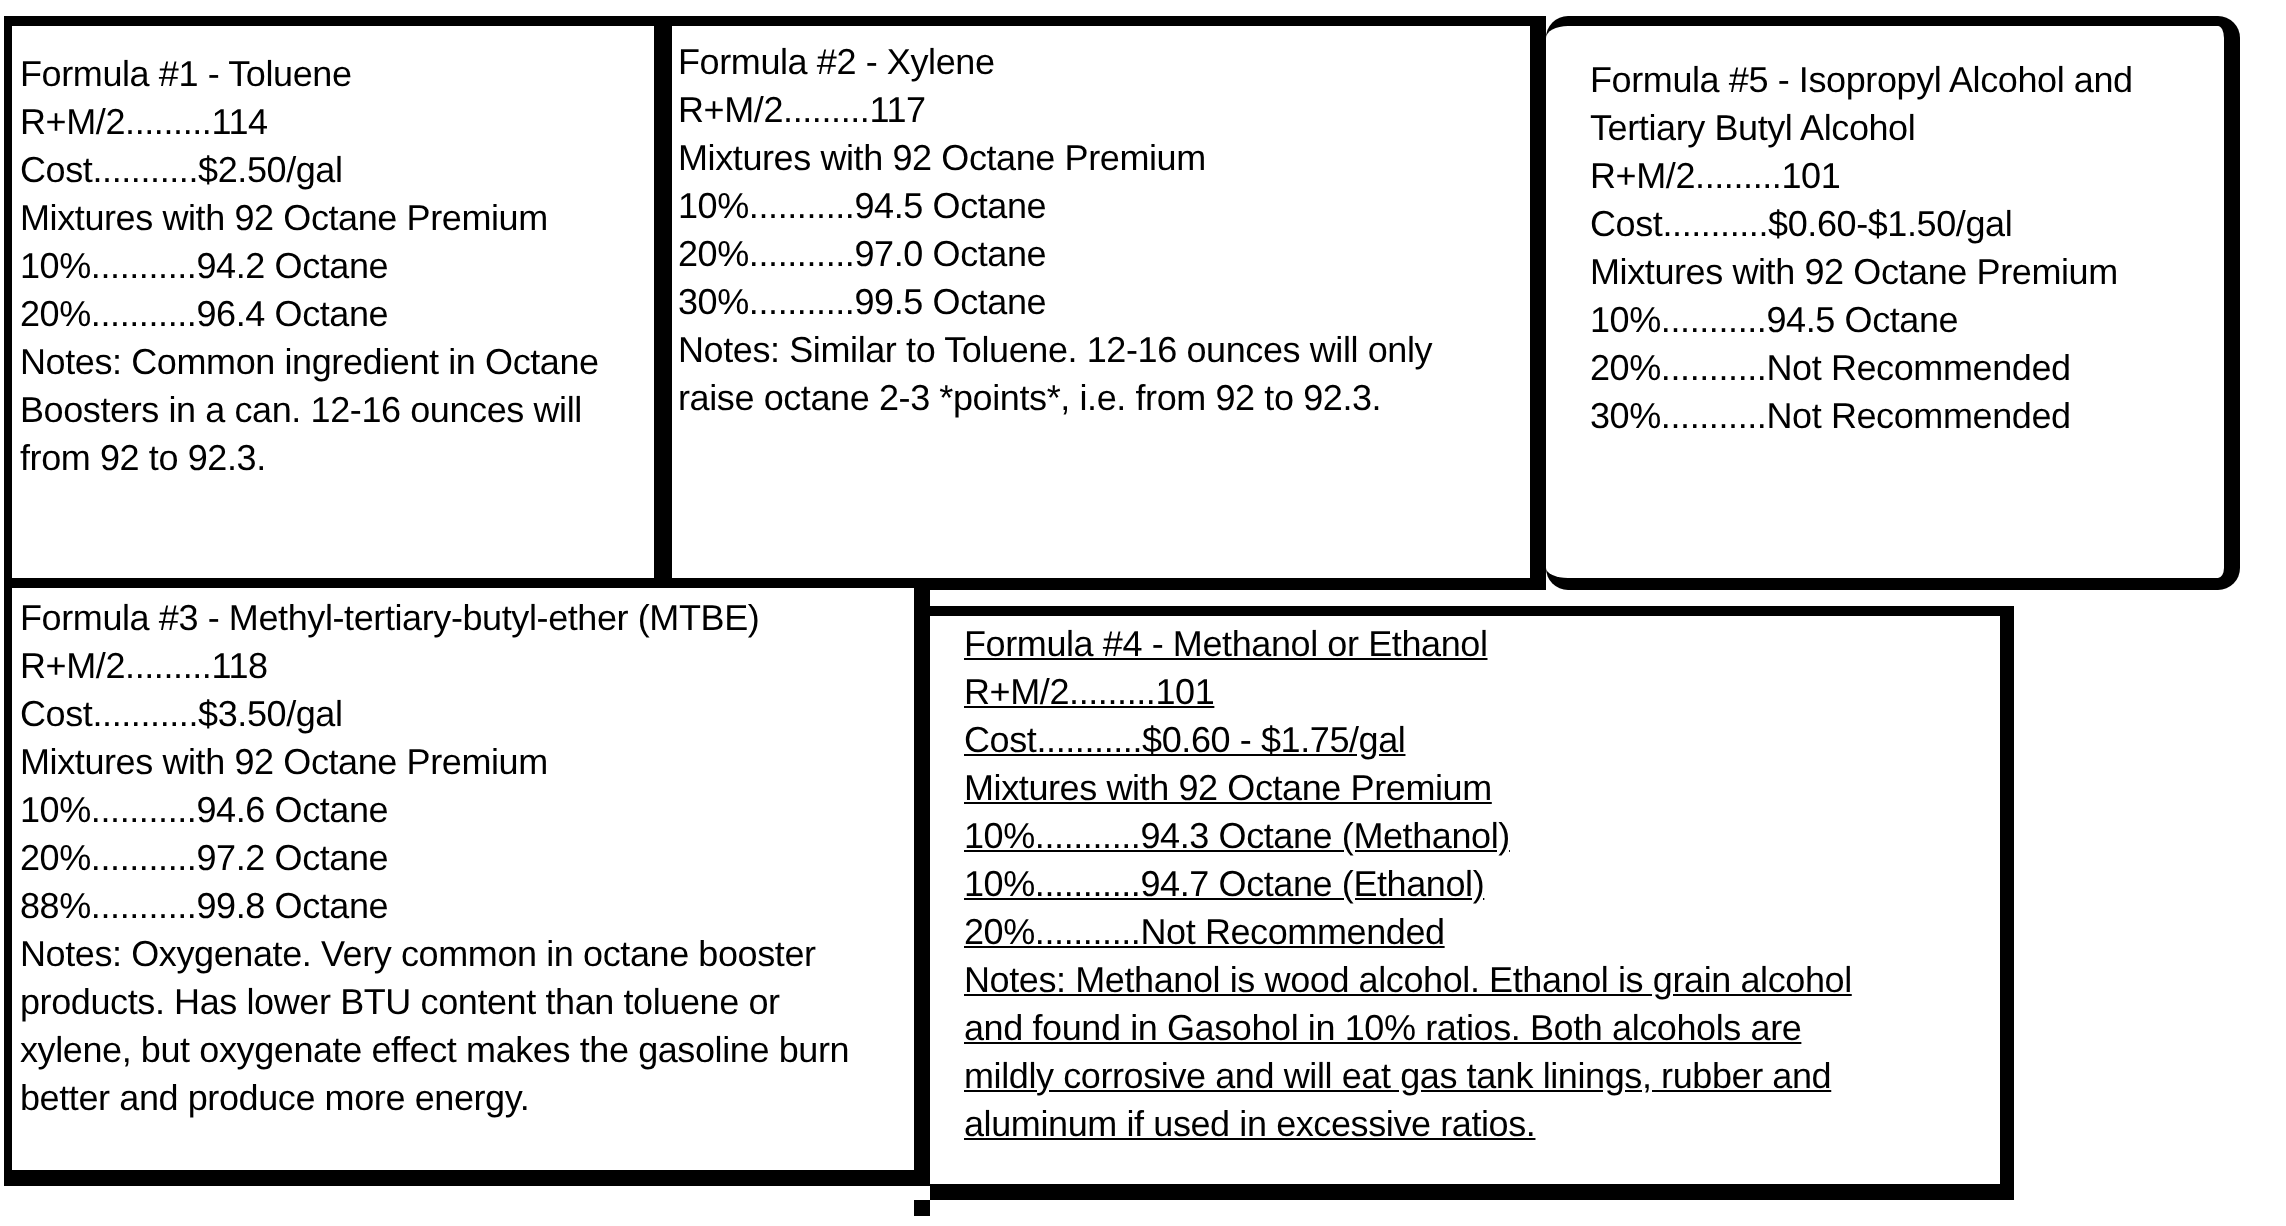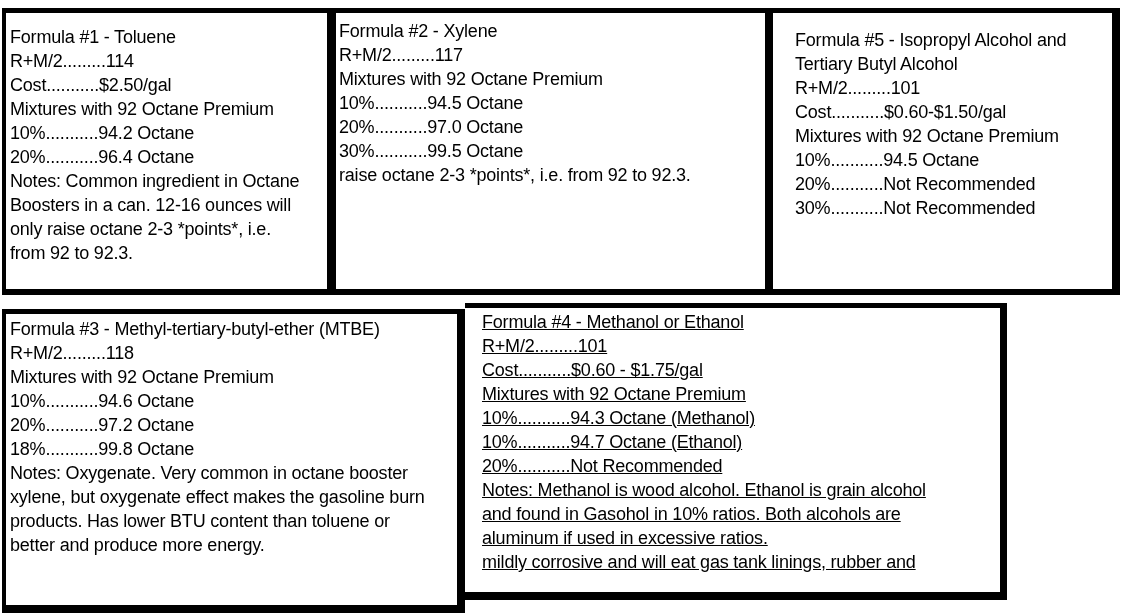--- a/index.html
+++ b/index.html
@@ -23,23 +23,23 @@
     overflow: hidden;
   }
   .line {
     height: 24px;
     line-height: 24px;
     white-space: pre;
   }
   
   .card1 { left: 2px;   top: 8px;   width: 334px; height: 287px; border-width: 5px 9px 6px 4px; padding: 12px 0 0 4px; }
   .card2 { left: 336px; top: 8px;   width: 437px; height: 287px; border-width: 5px 8px 6px 0;   padding: 6px 0 0 3px; }
-  .card5 { left: 773px; top: 8px;   width: 347px; height: 287px; border-width: 5px 8px 6px 0;   padding: 15px 0 0 22px; }
+  .card5 { left: 773px; top: 8px;   width: 347px; height: 287px; border-width: 5px 8px 6px 0;   padding: 15px 0 0 22px; border-radius: 11px; }
   
-  .card3 { left: 2px;   top: 309px; width: 463px; height: 304px; border-width: 5px 8px 8px 4px; padding: 3px 0 0 4px; }
+  .card3 { left: 2px;   top: 289px; width: 463px; height: 304px; border-width: 5px 8px 8px 4px; padding: 3px 0 0 4px; }
   .card4 { left: 465px; top: 303px; width: 542px; height: 297px; border-width: 5px 7px 8px 0;   padding: 2px 0 0 17px; text-decoration: underline; }
   
   .nub {
     position: absolute;
     left: 457px;
     top: 600px;
     width: 8px;
     height: 8px;
     background: #000000;
   }
@@ -50,61 +50,62 @@
 <div class="page">
   <div class="card card1">
       <div class="line">Formula #1 - Toluene</div>
       <div class="line">R+M/2.........114</div>
       <div class="line">Cost...........$2.50/gal</div>
       <div class="line">Mixtures with 92 Octane Premium</div>
       <div class="line">10%...........94.2 Octane</div>
       <div class="line">20%...........96.4 Octane</div>
       <div class="line">Notes: Common ingredient in Octane</div>
       <div class="line">Boosters in a can. 12-16 ounces will</div>
-      <div class="line">only raise octane 2-3 *points*, i.e.</div>
       <div class="line">from 92 to 92.3.</div>
     </div>
   <div class="card card2">
       <div class="line">Formula #2 - Xylene</div>
       <div class="line">R+M/2.........117</div>
       <div class="line">Mixtures with 92 Octane Premium</div>
       <div class="line">10%...........94.5 Octane</div>
       <div class="line">20%...........97.0 Octane</div>
       <div class="line">30%...........99.5 Octane</div>
+      <div class="line">Notes: Similar to Toluene. 12-16 ounces will only</div>
       <div class="line">raise octane 2-3 *points*, i.e. from 92 to 92.3.</div>
     </div>
   <div class="card card5">
       <div class="line">Formula #5 - Isopropyl Alcohol and</div>
       <div class="line">Tertiary Butyl Alcohol</div>
       <div class="line">R+M/2.........101</div>
       <div class="line">Cost...........$0.60-$1.50/gal</div>
       <div class="line">Mixtures with 92 Octane Premium</div>
       <div class="line">10%...........94.5 Octane</div>
       <div class="line">20%...........Not Recommended</div>
       <div class="line">30%...........Not Recommended</div>
     </div>
   <div class="card card3">
       <div class="line">Formula #3 - Methyl-tertiary-butyl-ether (MTBE)</div>
       <div class="line">R+M/2.........118</div>
+      <div class="line">Cost...........$3.50/gal</div>
       <div class="line">Mixtures with 92 Octane Premium</div>
       <div class="line">10%...........94.6 Octane</div>
       <div class="line">20%...........97.2 Octane</div>
-      <div class="line">18%...........99.8 Octane</div>
+      <div class="line">88%...........99.8 Octane</div>
       <div class="line">Notes: Oxygenate. Very common in octane booster</div>
+      <div class="line">products. Has lower BTU content than toluene or</div>
       <div class="line">xylene, but oxygenate effect makes the gasoline burn</div>
-      <div class="line">products. Has lower BTU content than toluene or</div>
       <div class="line">better and produce more energy.</div>
     </div>
   <div class="card card4">
       <div class="line">Formula #4 - Methanol or Ethanol</div>
       <div class="line">R+M/2.........101</div>
       <div class="line">Cost...........$0.60 - $1.75/gal</div>
       <div class="line">Mixtures with 92 Octane Premium</div>
       <div class="line">10%...........94.3 Octane (Methanol)</div>
       <div class="line">10%...........94.7 Octane (Ethanol)</div>
       <div class="line">20%...........Not Recommended</div>
       <div class="line">Notes: Methanol is wood alcohol. Ethanol is grain alcohol</div>
       <div class="line">and found in Gasohol in 10% ratios. Both alcohols are</div>
+      <div class="line">mildly corrosive and will eat gas tank linings, rubber and</div>
       <div class="line">aluminum if used in excessive ratios.</div>
-      <div class="line">mildly corrosive and will eat gas tank linings, rubber and</div>
     </div>
   <div class="nub"></div>
 </div>
 
 </body></html>

